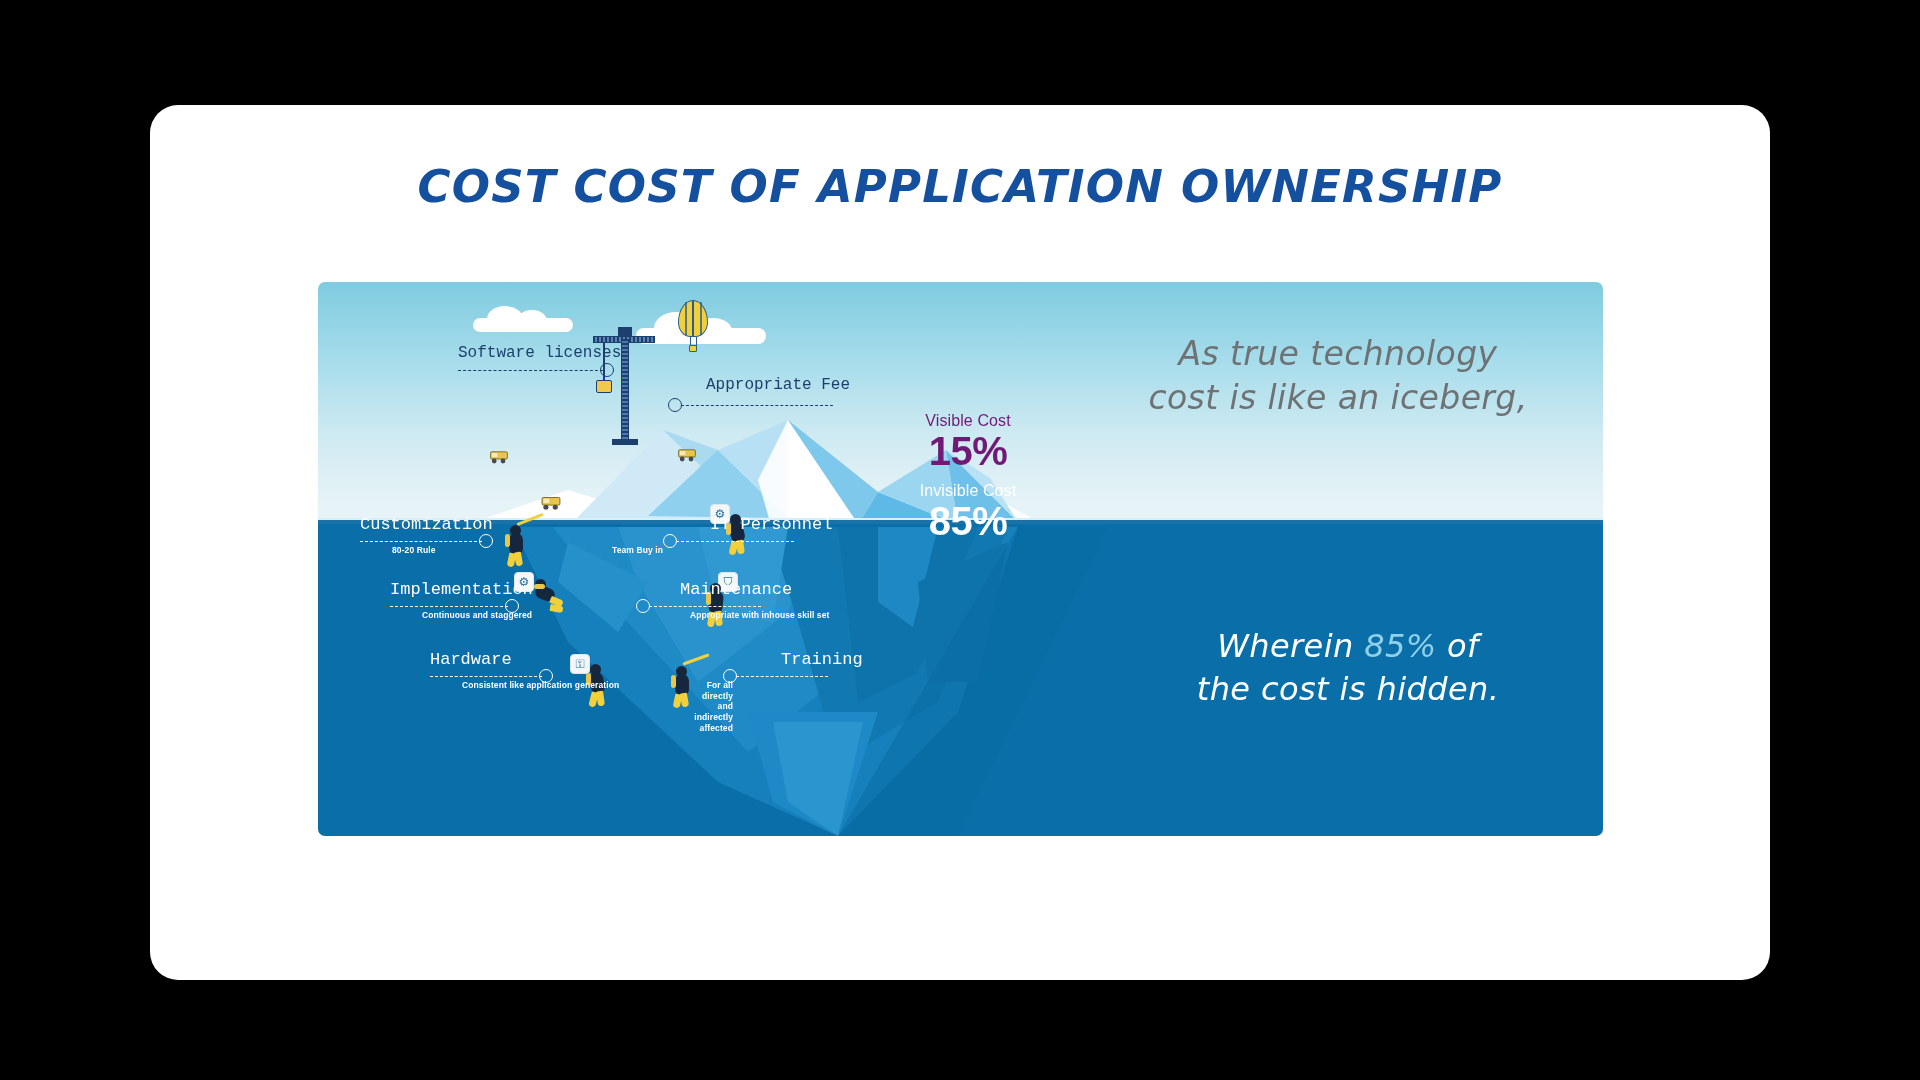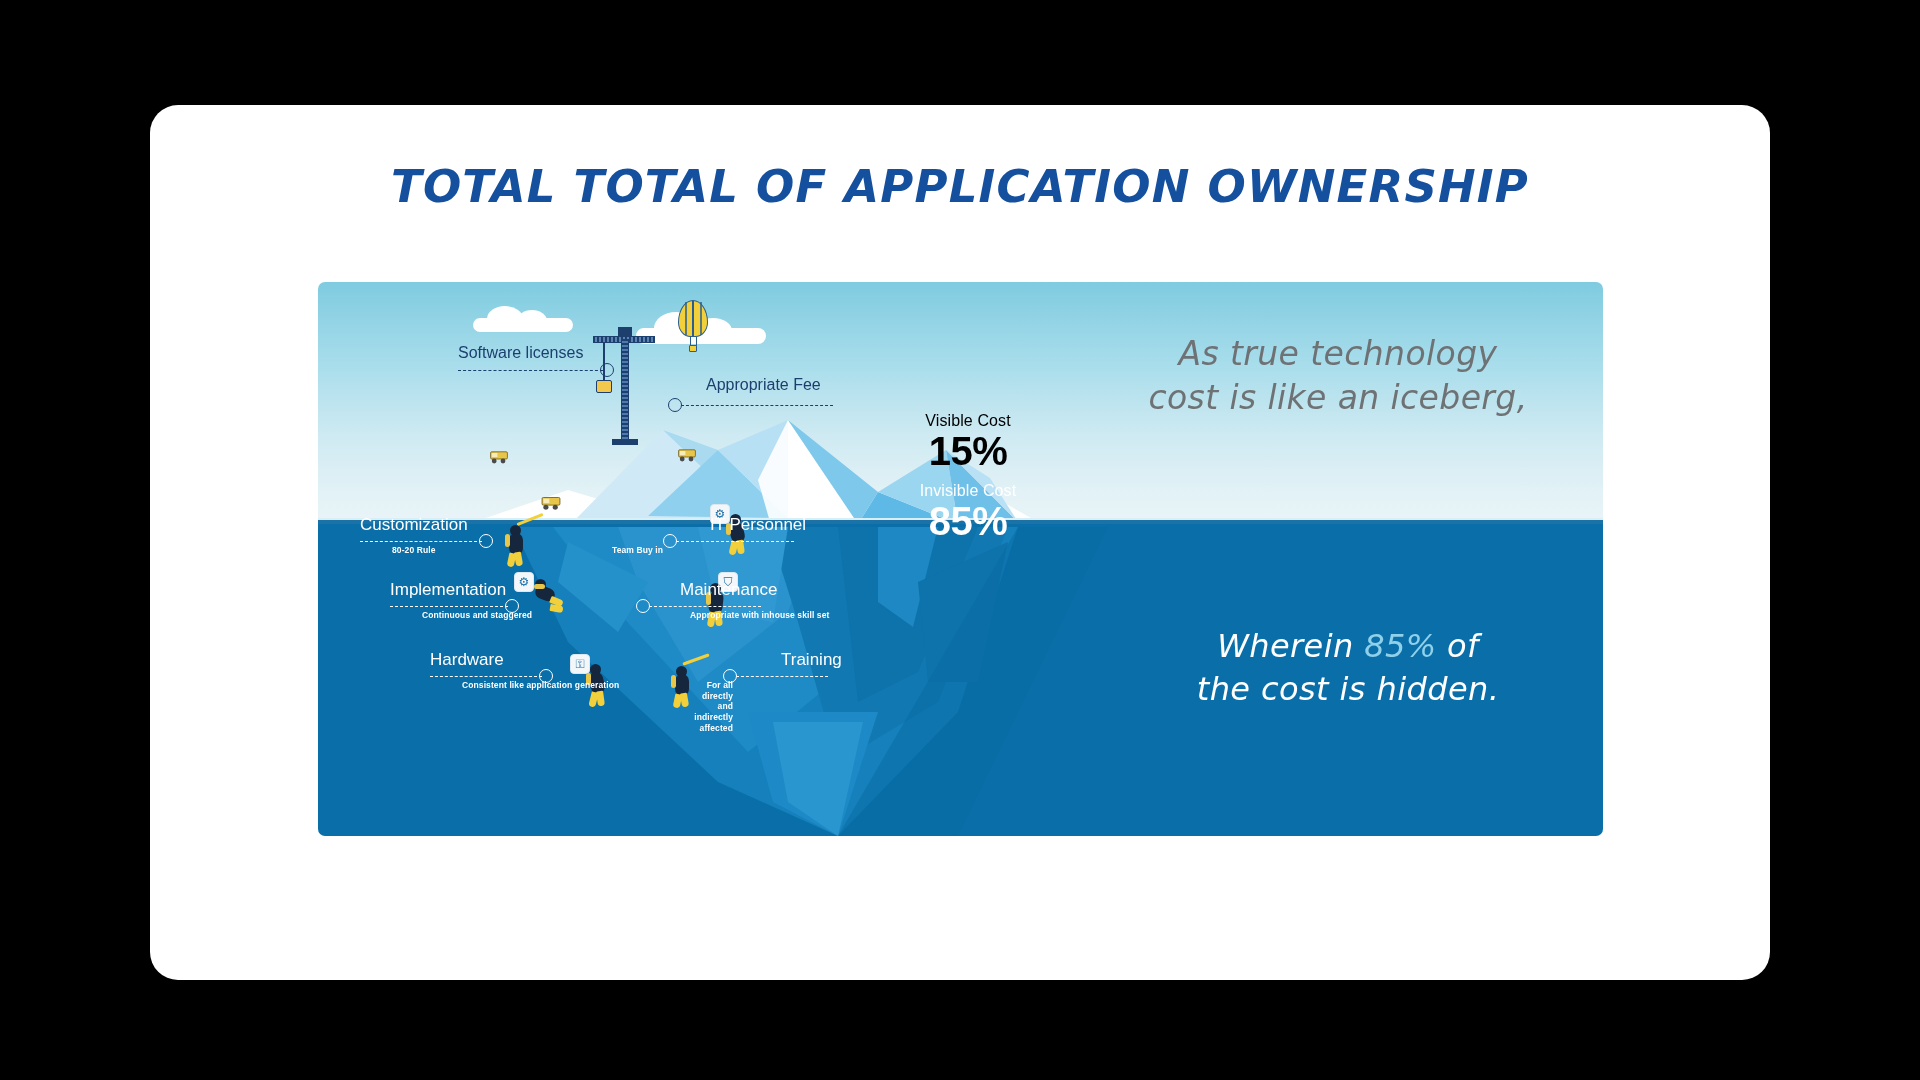--- a/index.html
+++ b/index.html
@@ -123,21 +123,21 @@
     position: absolute; width: 20px; height: 20px; background: #F4F7FA;
     border-radius: 4px; border: 1px solid #dfe7ee;
     display: flex; align-items: center; justify-content: center;
   }
   .d-box .glyph { font-size: 12px; line-height: 1; color: #1B6FA8; }
   .d-rod { position: absolute; height: 3px; background: #F2D03B; border-radius: 2px; }
 
   
   .lbl { position: absolute; }
   .lbl .text {
-    font-family: Liberation Sans, sans-serif;
+    font-family: Liberation Mono, monospace;
     font-weight: 400;
     white-space: nowrap;
   }
   .lbl .sub {
     font-family: "Liberation Sans", sans-serif;
     font-weight: bold;
     font-size: 8.5px;
     white-space: nowrap;
     letter-spacing: .1px;
   }
@@ -160,21 +160,21 @@
   .stat { position: absolute; text-align: center; }
   .stat .cap {
     font-family: "Liberation Sans", sans-serif;
     font-size: 16px; letter-spacing: .1px;
   }
   .stat .num {
     font-family: "Liberation Sans", sans-serif;
     font-weight: bold; font-size: 40px; line-height: 1.05;
     letter-spacing: -.5px;
   }
-  .stat.visible { color: #000000; }
+  .stat.visible { color: #701a75; }
   .stat.invisible { color: #ffffff; }
 
   
   .quote {
     position: absolute;
     font-family: "DejaVu Sans", sans-serif;
     font-style: italic;
     text-align: center;
     line-height: 1.34;
     white-space: pre-line;
@@ -194,21 +194,21 @@
     white-space: nowrap;
   }
   .footer .hl { color: #15509E; }
 </style>
 </head>
 <body>
 
 <div class="stage">
   <div class="card">
 
-    <div class="title">TOTAL TOTAL OF APPLICATION OWNERSHIP</div>
+    <div class="title">COST COST OF APPLICATION OWNERSHIP</div>
 
     <div class="scene">
 
       <div class="sky"></div>
 
       <div class="cloud-group" style="left:155px;top:22px;width:100px;height:28px;">
         <div class="c" style="left:0;top:14px;width:100px;height:14px;"></div>
         <div class="c" style="left:14px;top:2px;width:36px;height:26px;border-radius:50%;"></div>
         <div class="c" style="left:44px;top:6px;width:30px;height:22px;border-radius:50%;"></div>
       </div>

